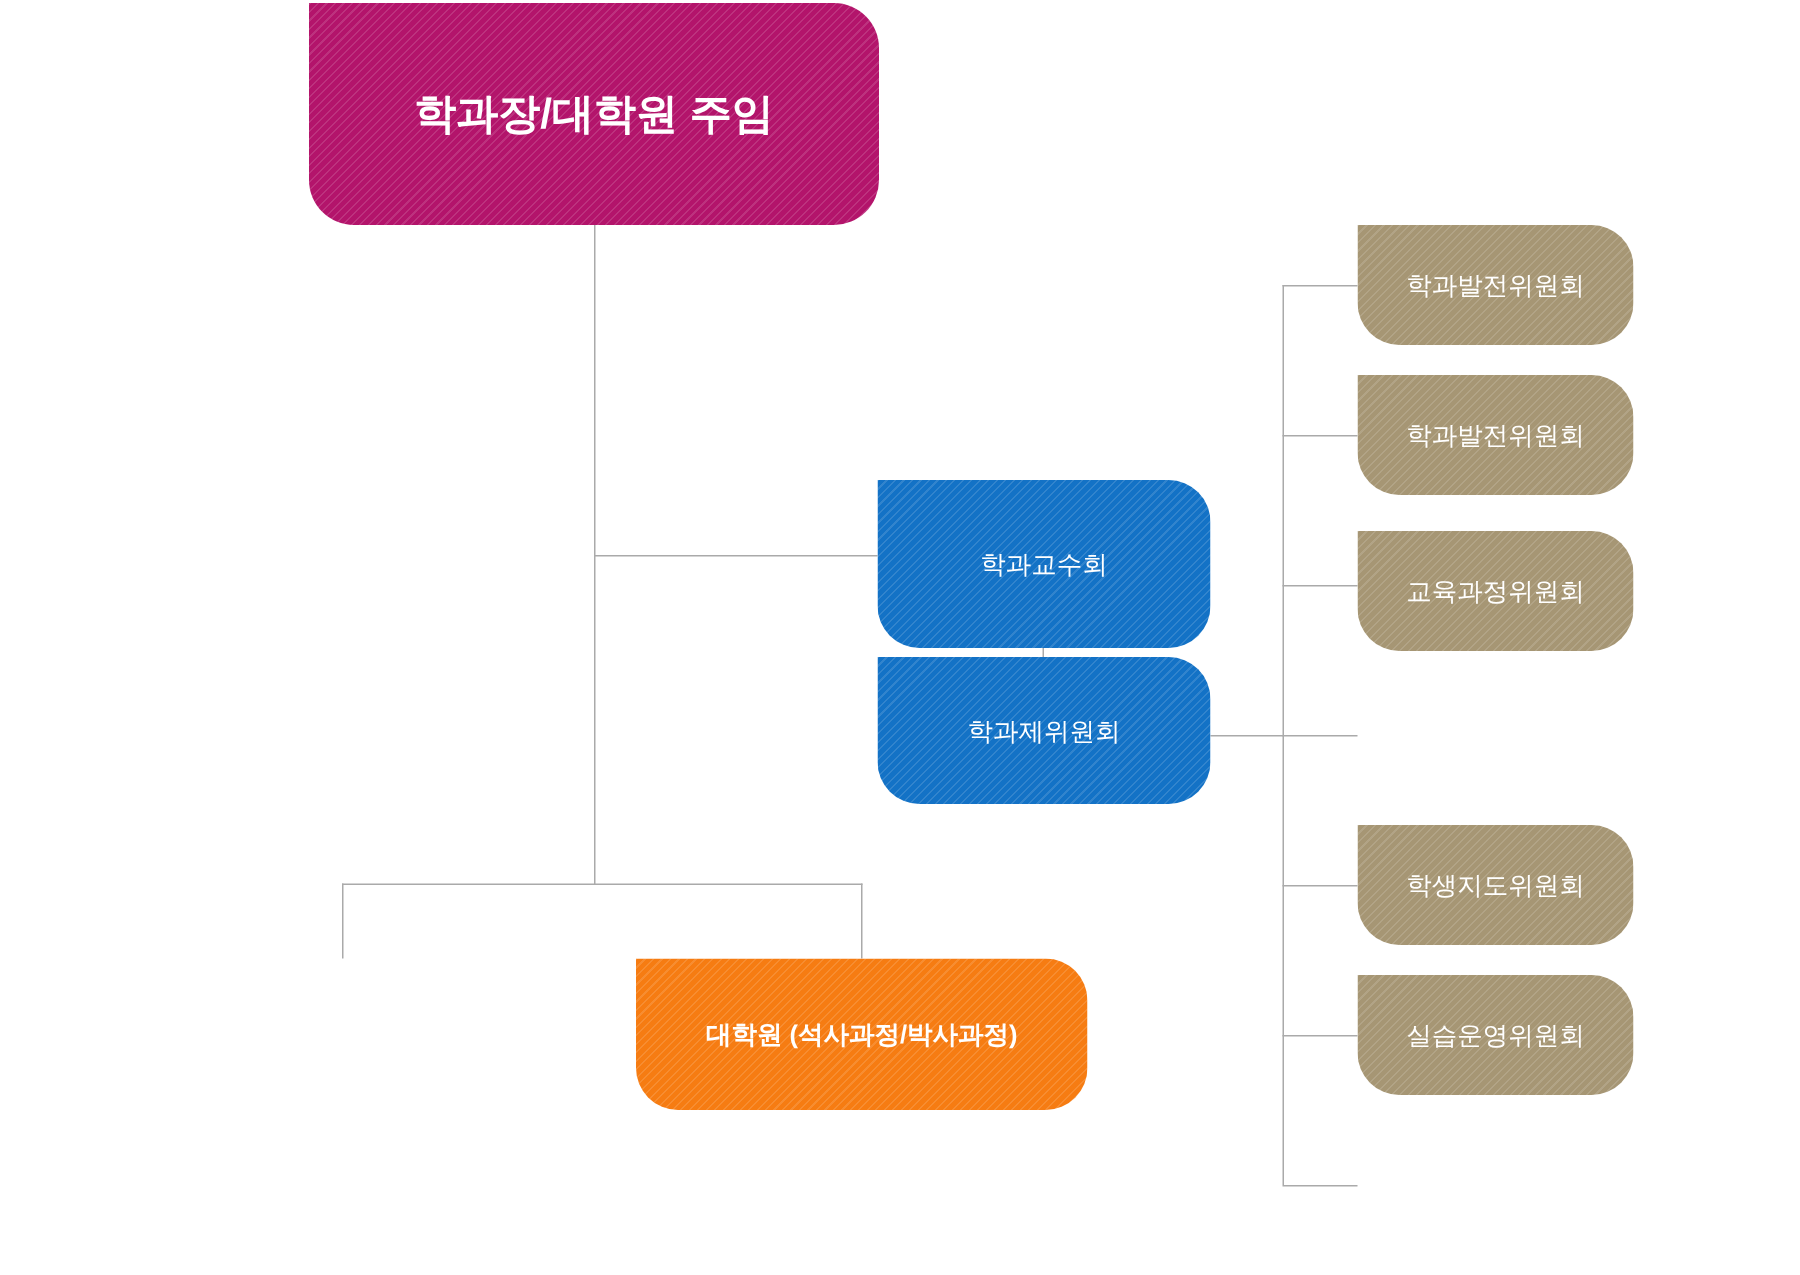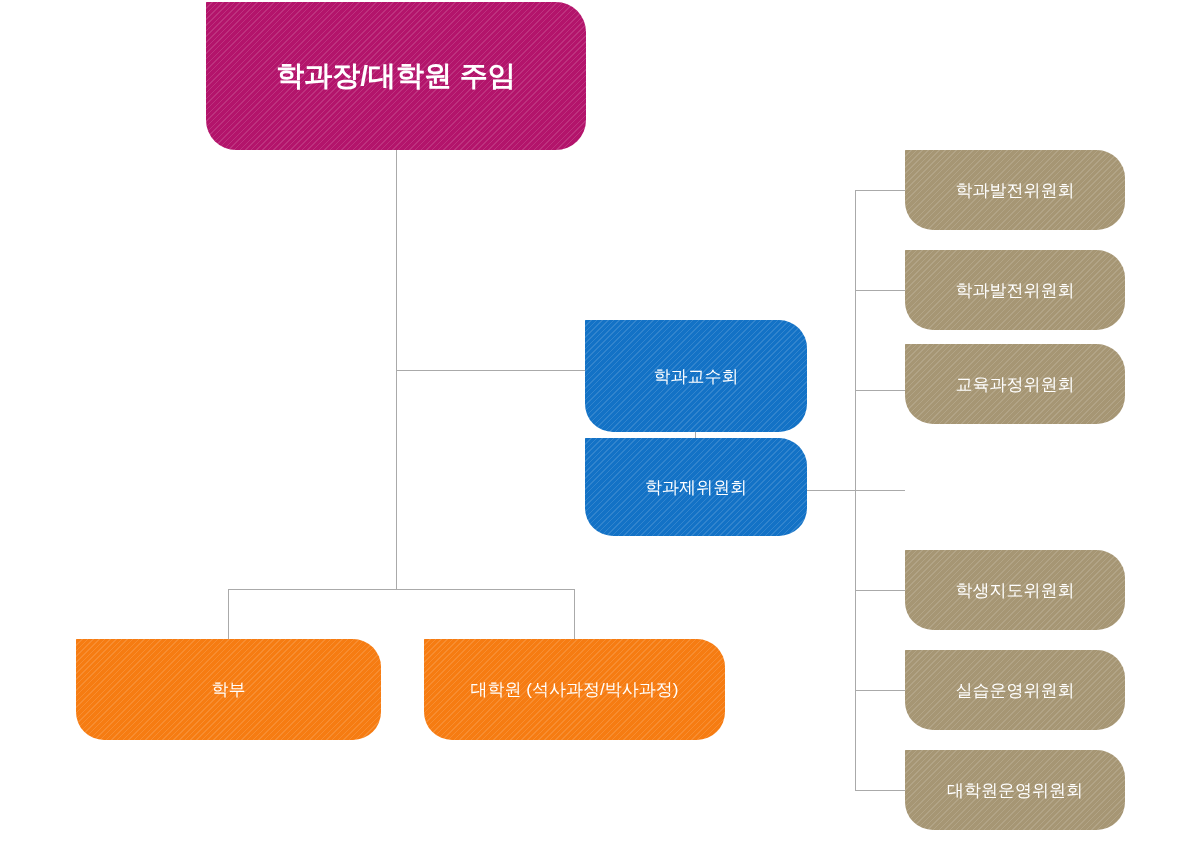--- a/index.html
+++ b/index.html
@@ -52,23 +52,23 @@
     left: 585px; width: 222px;
     background-color: var(--blue-bg, #1372c6);
   }
   .node-council   { top: 320px; height: 112px; }
   .node-hub       { top: 438px; height: 98px; }
   .node-orange {
     top: 639px; height: 101px;
     background-color: var(--orange-bg, #f67c12);
   }
   .node-undergrad { left: 76px;  width: 305px; }
-  .node-grad      { left: 424px; width: 301px; }
+  .node-grad      { left: 424px; width: 301px; font-weight: bold; }
   .node-tan {
-    left: 905px; width: 220px; height: 80px;
+    left: 905px; width: 184px; height: 80px;
     background-color: var(--tan-bg, #a69674);
   }
   .label { pointer-events: none; }
 </style>
 </head>
 <body>
 
 <div class="canvas">
 
   <div class="line v" style="left:396px; top:150px; height:440px"></div>
@@ -92,40 +92,34 @@
   </div>
 
   <div class="node node-blue node-council">
     <span class="label">학과교수회</span>
   </div>
 
   <div class="node node-blue node-hub">
     <span class="label">학과제위원회</span>
   </div>
 
-  <div class="node node-orange node-undergrad">
-    <span class="label">학부</span>
-  </div>
 
   <div class="node node-orange node-grad">
     <span class="label">대학원 (석사과정/박사과정)</span>
   </div>
 
   <div class="node node-tan" style="top:150px">
     <span class="label">학과발전위원회</span>
   </div>
   <div class="node node-tan" style="top:250px">
     <span class="label">학과발전위원회</span>
   </div>
-  <div class="node node-tan" style="top:344px">
+  <div class="node node-tan" style="top:354px">
     <span class="label">교육과정위원회</span>
   </div>
   <div class="node node-tan" style="top:650px">
     <span class="label">실습운영위원회</span>
   </div>
   <div class="node node-tan" style="top:550px">
     <span class="label">학생지도위원회</span>
   </div>
-  <div class="node node-tan" style="top:750px">
-    <span class="label">대학원운영위원회</span>
-  </div>
 
 </div>
 
 </body></html>

